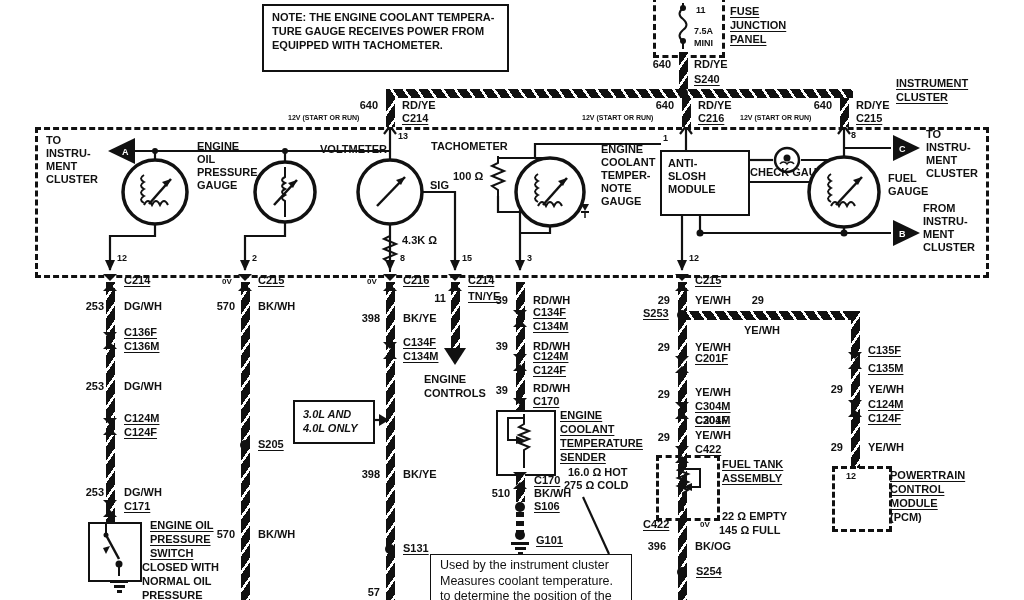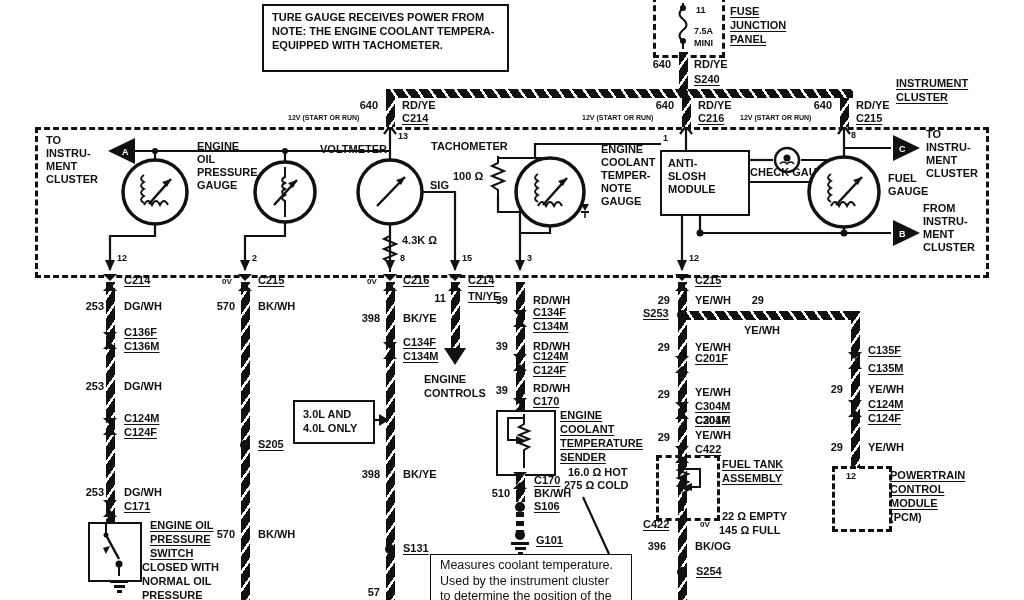--- a/index.html
+++ b/index.html
@@ -77,22 +77,22 @@
       <path d="M385 260 h10 l-5 11 z"></path>
         <path d="M450 260 h10 l-5 11 z"></path>
       <path d="M515 260 h10 l-5 11 z"></path>
         <path d="M677 260 h10 l-5 11 z"></path>
       <path d="M379 414 l10 6 -10 6 z"></path>
     </g>
   </svg>
 
   <div class="solidbox" style="left:262;top:4;left:262px;top:4px;width:243px;height:64px;"></div>
   <div class="t stk lh14" style="left:272px;top:10px;">
+    <span>NOTE: THE ENGINE COOLANT TEMPERA-</span>
     <span>TURE GAUGE RECEIVES POWER FROM</span>
-    <span>NOTE: THE ENGINE COOLANT TEMPERA-</span>
     <span>EQUIPPED WITH TACHOMETER.</span>
   </div>
 
   <div class="dashbox" style="left:653px;top:-4px;width:66px;height:56px;"></div>
   <svg width="16" height="46" style="left:675px;top:3px;">
     <circle cx="8" cy="5" r="3" fill="#111"></circle>
       <circle cx="8" cy="38" r="3" fill="#111"></circle>
     <path d="M8 0 V5 q-7 6 0 11 q7 6 0 11 q-7 6 0 11 V46" fill="none" stroke="#111" stroke-width="2"></path>
   </svg>
   <span class="t pn" style="left:696px;top:6px;">11</span>
@@ -314,21 +314,21 @@
   <div class="wv" style="left:386px;top:282px;height:318px;"></div>
   <span class="t ov" style="left:367px;top:277px;">0V</span>
   <div class="conn" style="left:383px;top:274px;"></div>
   <span class="t u" style="left:403px;top:274px;">C216</span>
   <span class="t num" style="left:350px;top:312px;width:30px;">398</span>
   <span class="t" style="left:403px;top:312px;">BK/YE</span>
   <div class="conn" style="left:383px;top:342px;"></div>
   <span class="t u" style="left:403px;top:336px;">C134F</span>
   <span class="t u" style="left:403px;top:350px;">C134M</span>
   <div class="solidbox" style="left:293px;top:400px;width:78px;height:40px;"></div>
-  <div class="t stk lh14" style="left:303px;top:407px;">
+  <div class="t stk lh14" style="left:303px;top:407px;font-style:italic;">
     <span>3.0L AND</span>
     <span>4.0L ONLY</span>
   </div>
   <span class="t num" style="left:350px;top:468px;width:30px;">398</span>
   <span class="t" style="left:403px;top:468px;">BK/YE</span>
   <div class="dot" style="left:385px;top:544px;"></div>
   <span class="t u" style="left:403px;top:542px;">S131</span>
   <span class="t num" style="left:358px;top:586px;width:22px;">57</span>
   <span class="t" style="left:403px;top:614px;">BK</span>
 
@@ -385,22 +385,22 @@
   <div class="dot" style="left:515px;top:530px;"></div>
   <div class="gnd" style="position:absolute;left:510px;top:542px;width:20px;">
     <div style="width:18px;"></div>
       <div style="width:11px;"></div>
       <div style="width:5px;"></div>
   </div>
   <span class="t u" style="left:536px;top:534px;">G101</span>
 
   <div class="solidbox" style="left:430px;top:554px;width:200px;height:46px;border-width:1.5px;"></div>
   <div class="reg stk" style="left:440px;top:558px;">
+    <span>Used by the instrument cluster</span>
     <span>Measures coolant temperature.</span>
-    <span>Used by the instrument cluster</span>
     <span>to determine the position of the</span>
   </div>
 
   <div class="wv" style="left:678px;top:282px;height:318px;"></div>
   <div class="conn" style="left:675px;top:274px;"></div>
   <span class="t u" style="left:695px;top:274px;">C215</span>
   <span class="t num" style="left:646px;top:294px;width:24px;">29</span>
   <span class="t" style="left:695px;top:294px;">YE/WH</span>
   <div class="wh" style="left:682px;top:311px;width:178px;"></div>
   <div class="dot" style="left:677px;top:310px;"></div>

